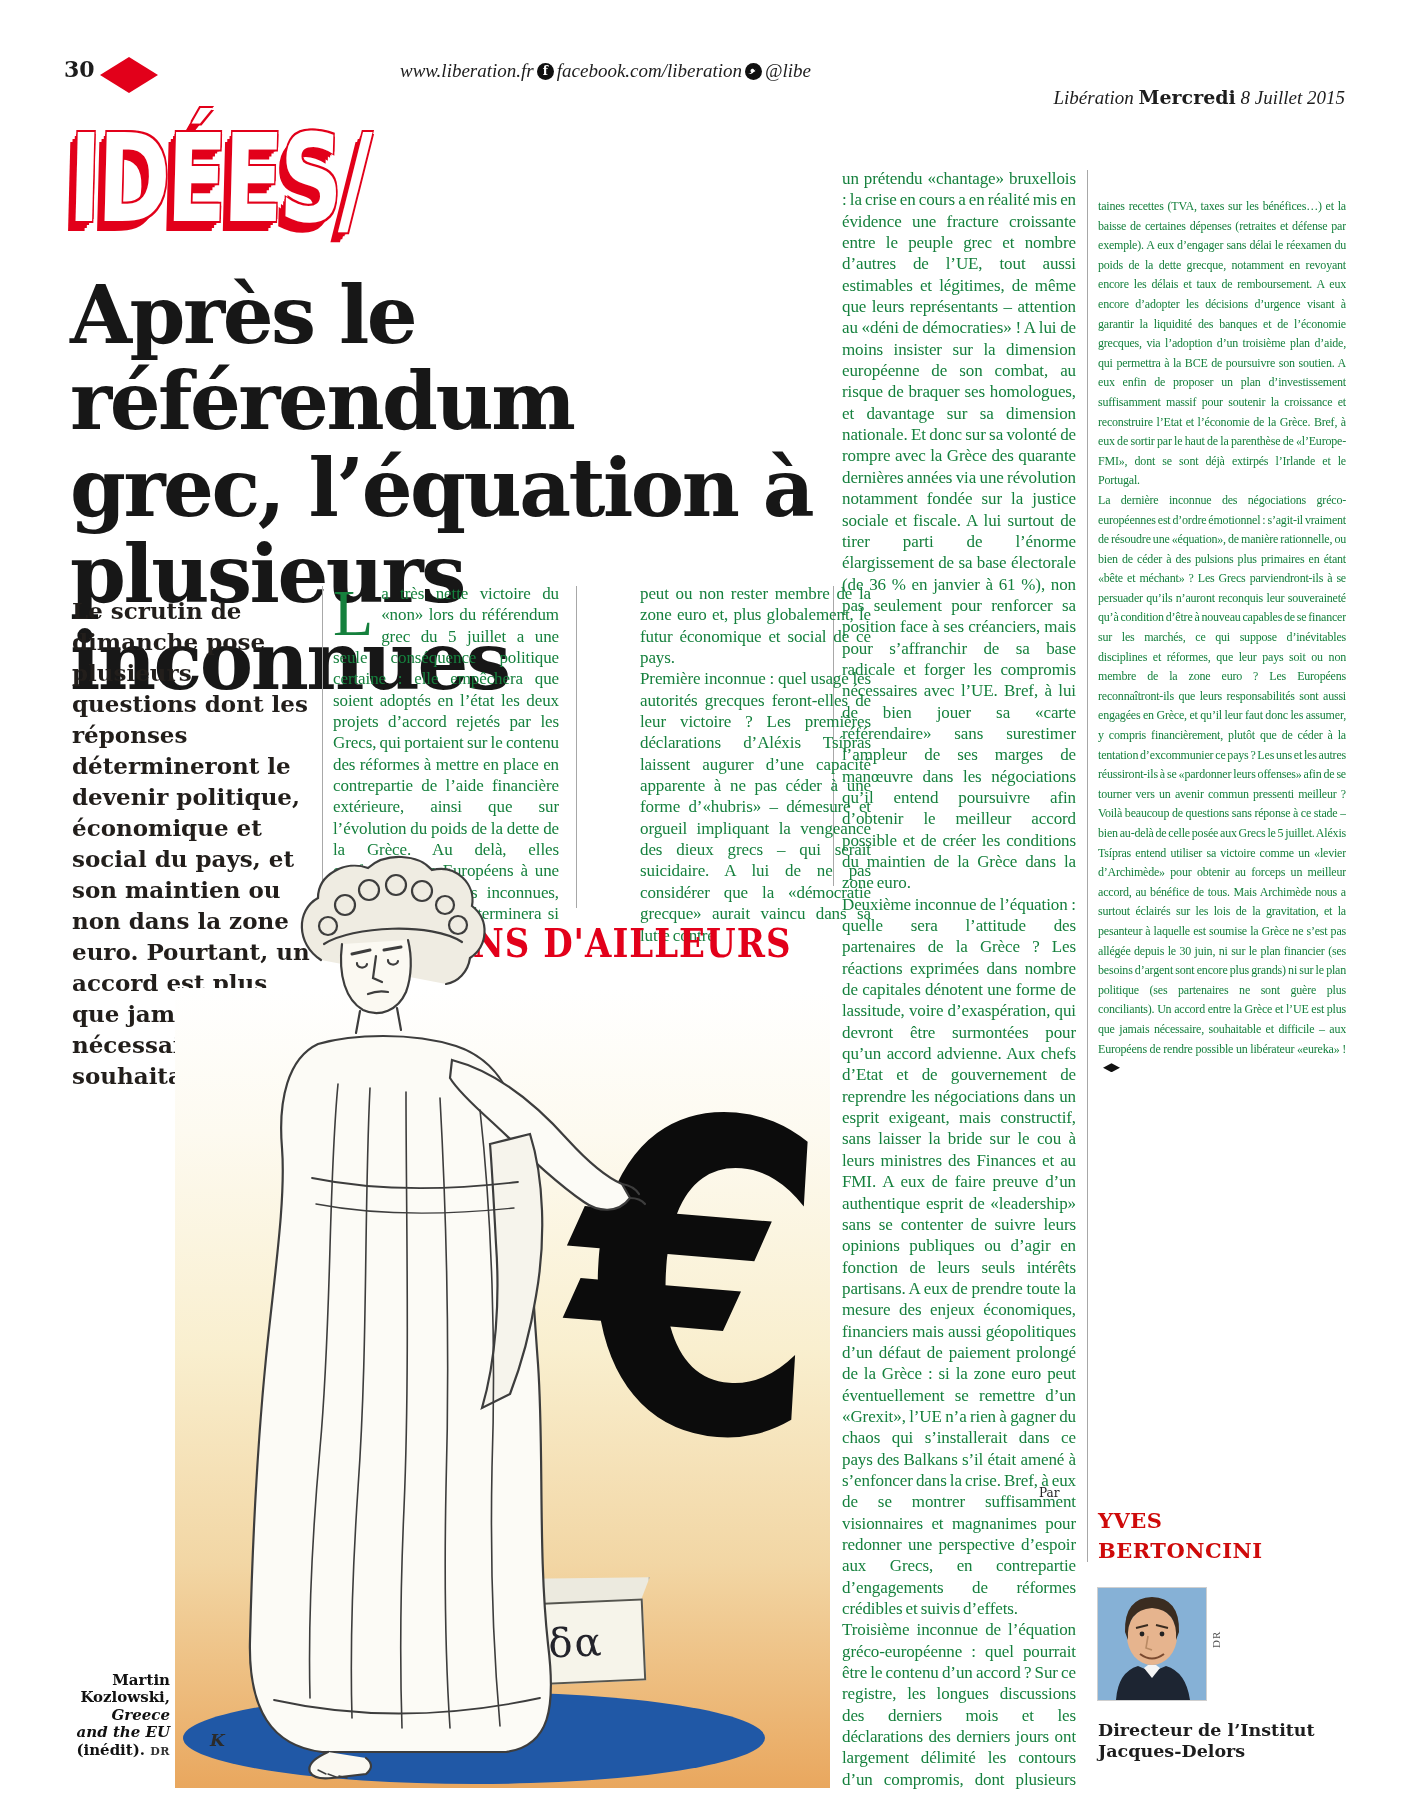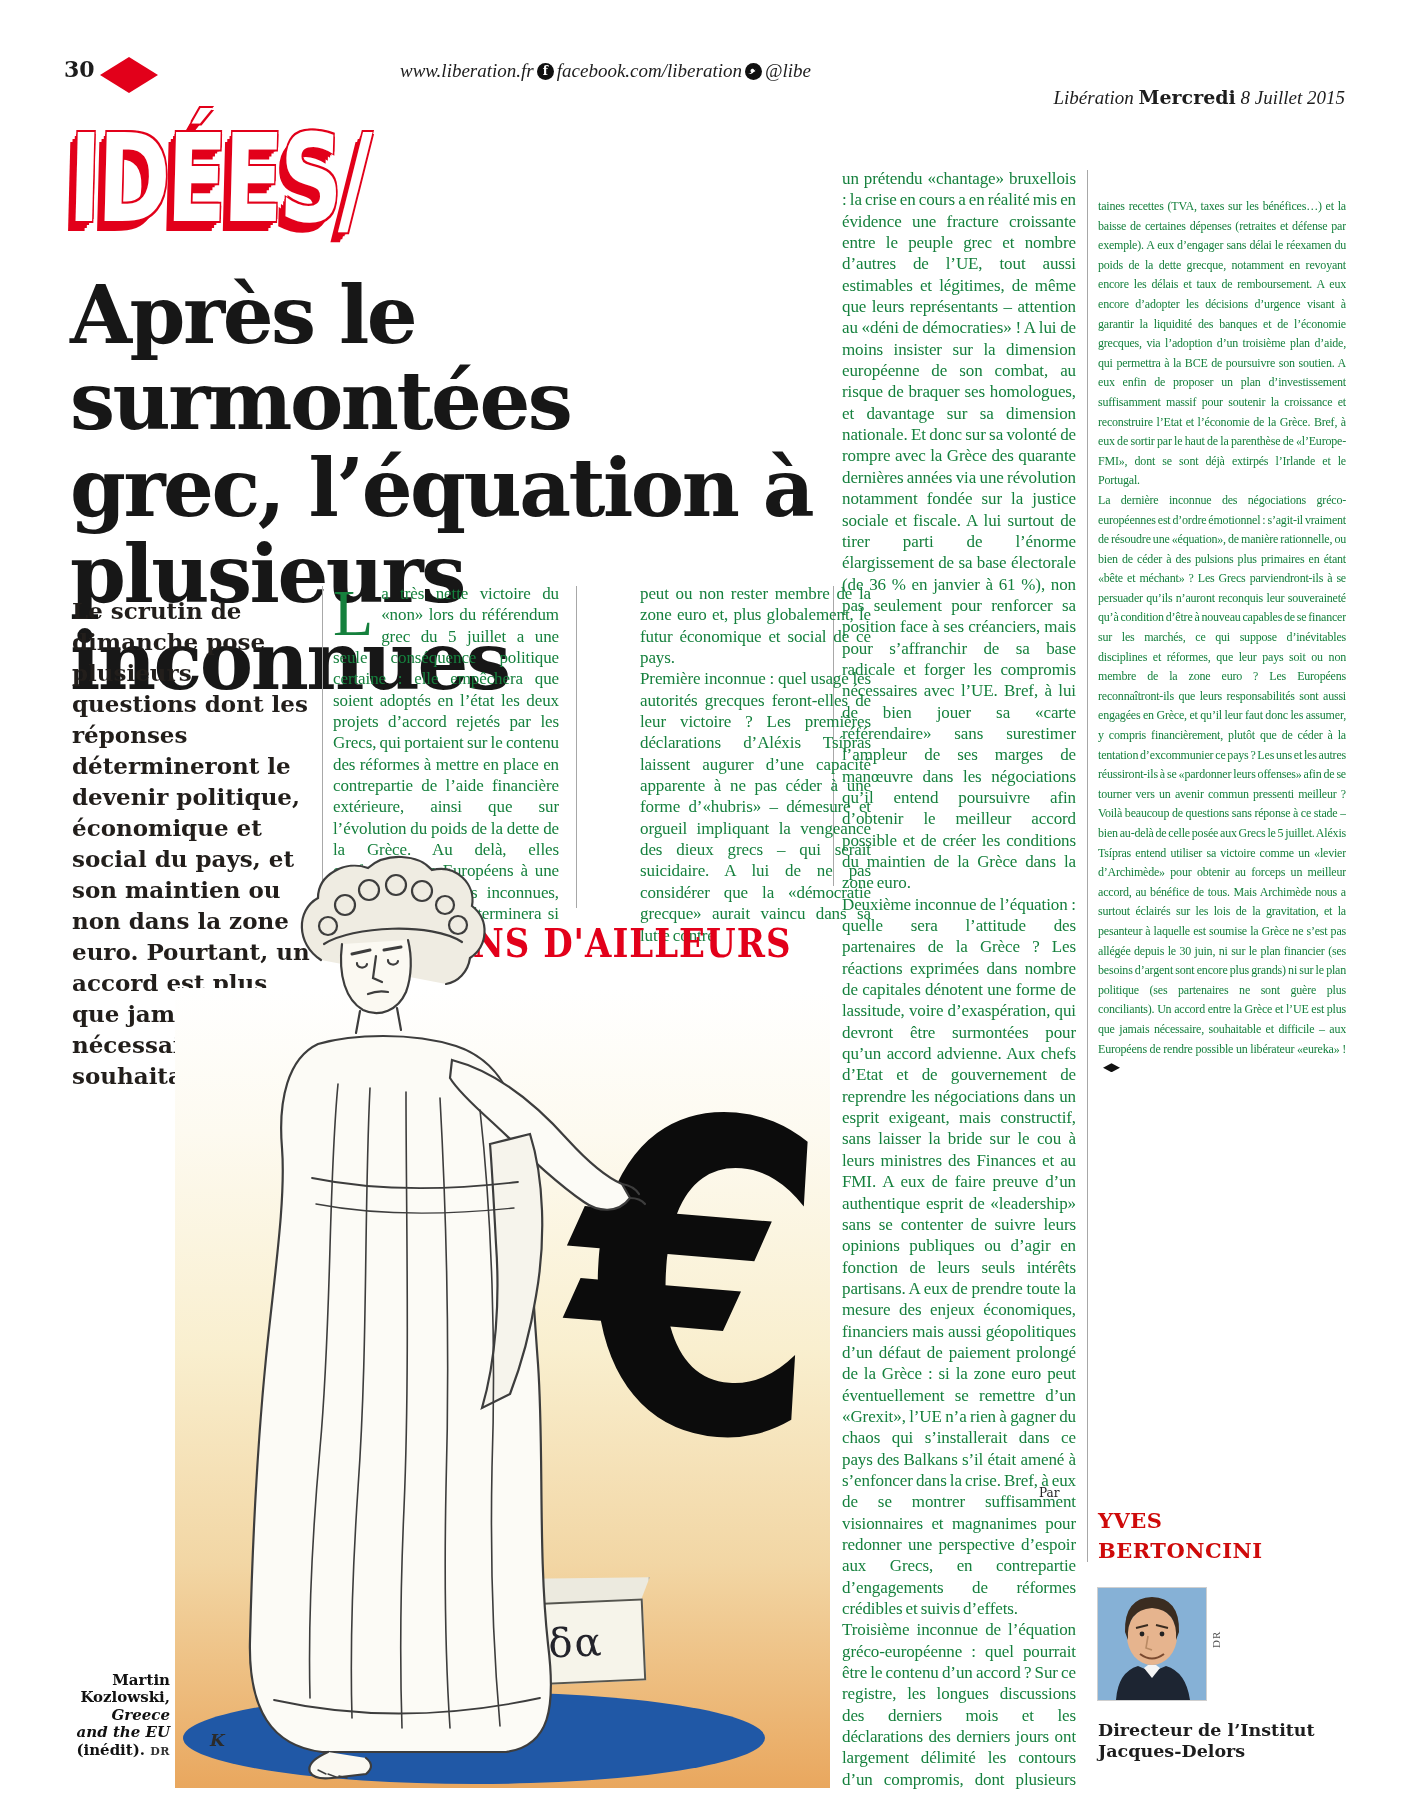--- a/index.html
+++ b/index.html
@@ -105,21 +105,21 @@
   </div>
   <div class="hdr-right">
     <span>Libération</span>
     <b>Mercredi</b>
     <span>8 Juillet 2015</span>
   </div>
 
   <div class="idees">IDÉES/</div>
 
   <h1 class="headline" style="margin:0;font-weight:bold">
-    <span style="display:block">Après le surmontées</span>
+    <span style="display:block">Après le référendum</span>
     <span style="display:block">grec, l’équation à</span>
     <span style="display:block">plusieurs inconnues</span>
   </h1>
 
   <div class="standfirst">Le scrutin de dimanche pose plusieurs questions dont les réponses détermineront le devenir politique, économique et social du pays, et son maintien ou non dans la zone euro. Pourtant, un accord est plus que jamais nécessaire et souhaitable.</div>
 
   <div class="vrule" style="left:322px;top:586px;height:322px"></div>
   <div class="vrule" style="left:576px;top:586px;height:322px"></div>
   <div class="vrule" style="left:833px;top:586px;height:300px"></div>
   <div class="vrule" style="left:1087px;top:170px;height:1392px"></div>

